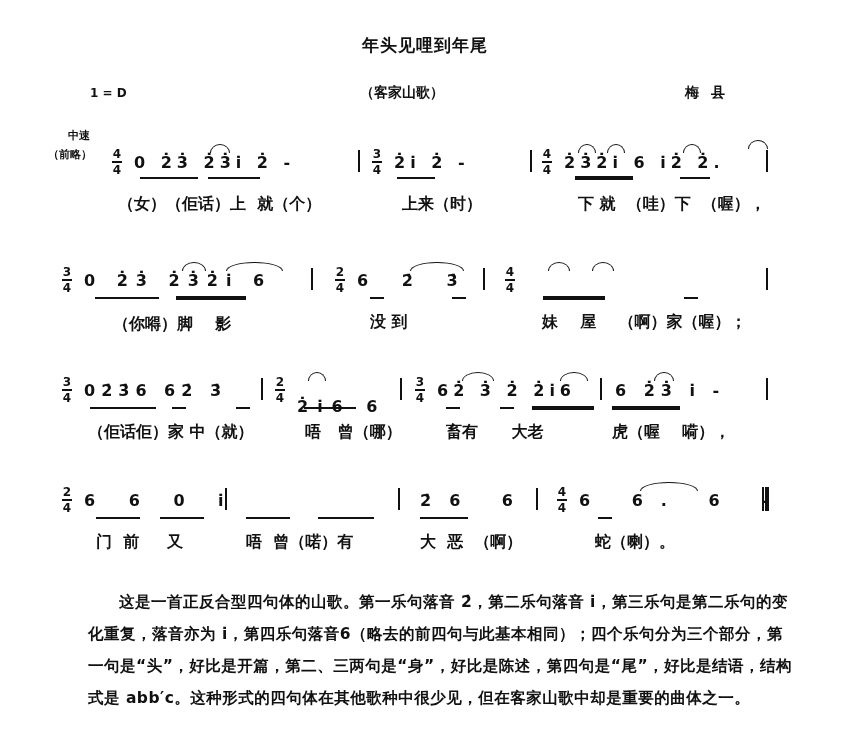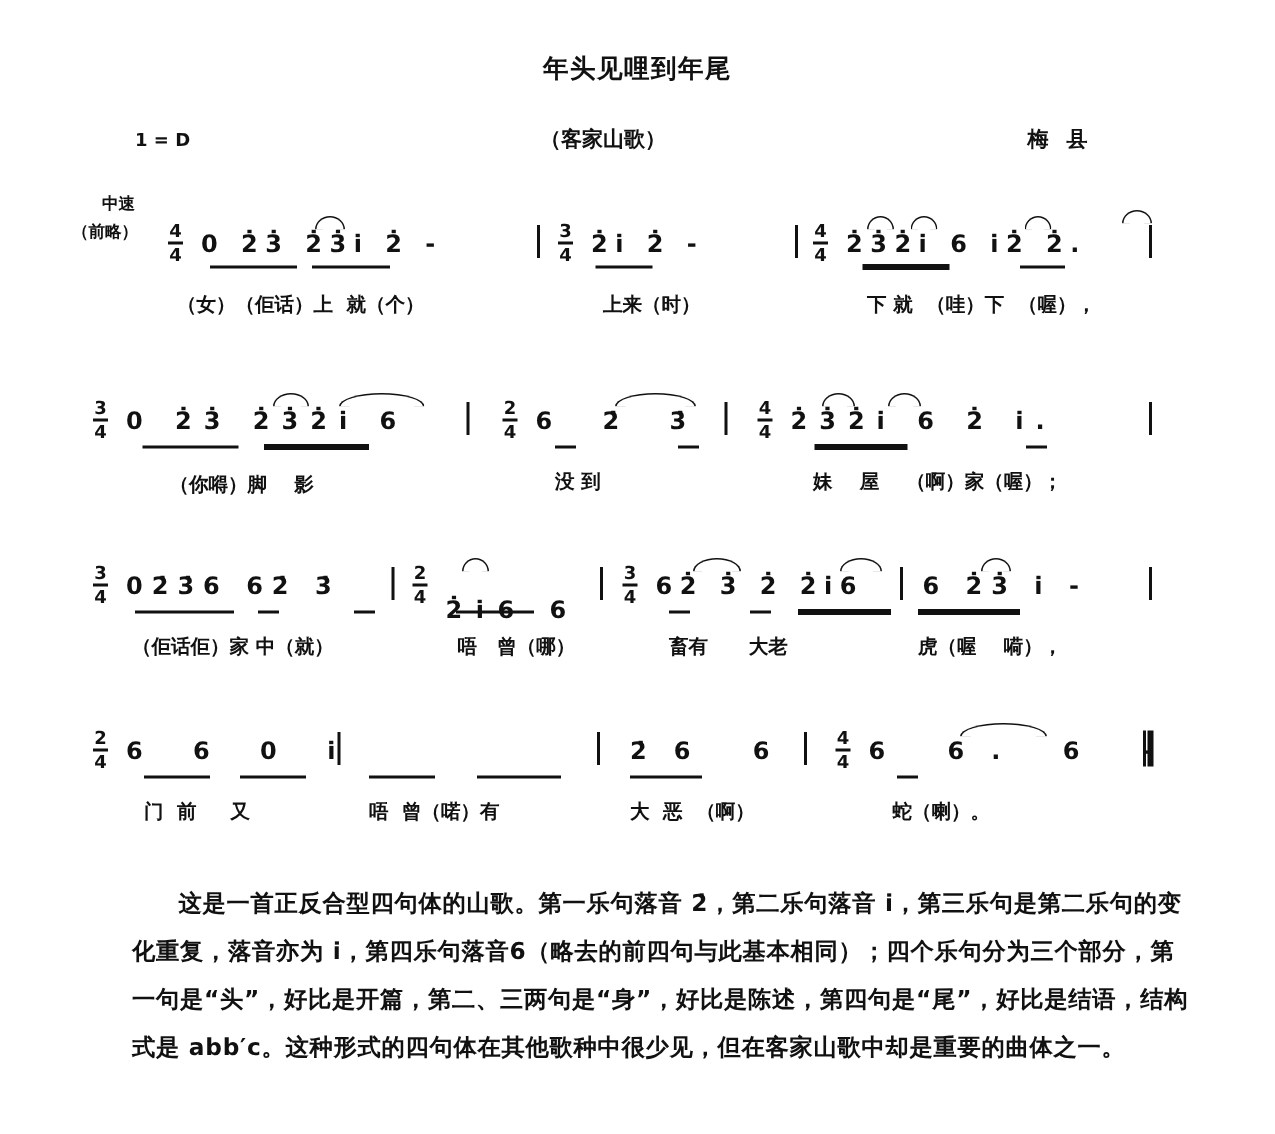--- a/index.html
+++ b/index.html
@@ -34,21 +34,21 @@
     }
     .ul { position: absolute; height: 2px; background: #111; }
     .ul2 { position: absolute; height: 4px; border-top: 2px solid #111; border-bottom: 2px solid #111; box-sizing: border-box; }
     .slur {
       position: absolute; border: 1.6px solid #111; border-bottom: none;
       border-radius: 50% 50% 0 0 / 100% 100% 0 0; height: 8px;
     }
     .barline { position: absolute; width: 2px; height: 22px; background: #111; }
     .final { position: absolute; width: 7px; height: 24px; border-left: 2px solid #111; border-right: 4px solid #111; box-sizing: border-box; }
     .lyric {
-      position: absolute; font-size: 13px; font-weight: bold; white-space: pre;
+      position: absolute; font-size: 16px; font-weight: bold; white-space: pre;
     }
 
     .para {
       position: absolute; left: 88px; top: 586px; width: 705px;
       font-size: 15.5px; font-weight: bold; line-height: 32px;
       text-indent: 2em; letter-spacing: 0.5px;
     }
     .para p { margin: 0; }
   </style>
 </head>
@@ -120,21 +120,20 @@
         <span>4</span>
       </span>
     <span class="notes" style="letter-spacing:14px;">6 2̇ 3̇</span>
   </div>
   <div class="m" style="left:505px;">
     <span class="ts">
         <span>4</span>
         <span class="bar"></span>
         <span>4</span>
       </span>
-    <span class="notes" style="letter-spacing:8px;">2̇3̇2̇i̇ 6 2̇ i̇.</span>
   </div>
   <div class="barline" style="left:311px;top:18px;"></div>
   <div class="barline" style="left:483px;top:18px;"></div>
   <div class="barline" style="left:766px;top:18px;"></div>
   <div class="ul" style="left:95px;top:47px;width:64px;"></div>
   <div class="ul2" style="left:176px;top:46px;width:70px;"></div>
   <div class="ul" style="left:370px;top:47px;width:14px;"></div>
   <div class="ul" style="left:452px;top:47px;width:14px;"></div>
   <div class="ul2" style="left:543px;top:46px;width:62px;"></div>
   <div class="ul" style="left:684px;top:47px;width:14px;"></div>

